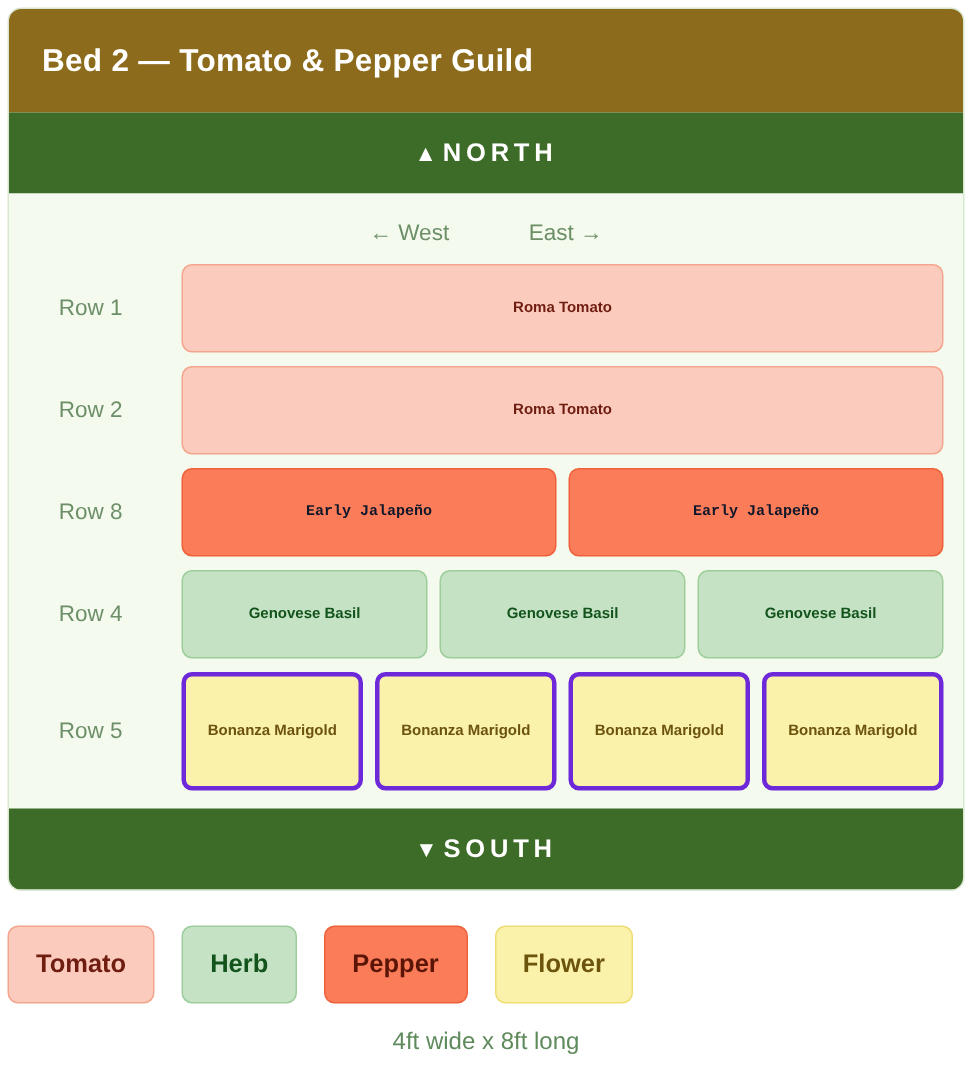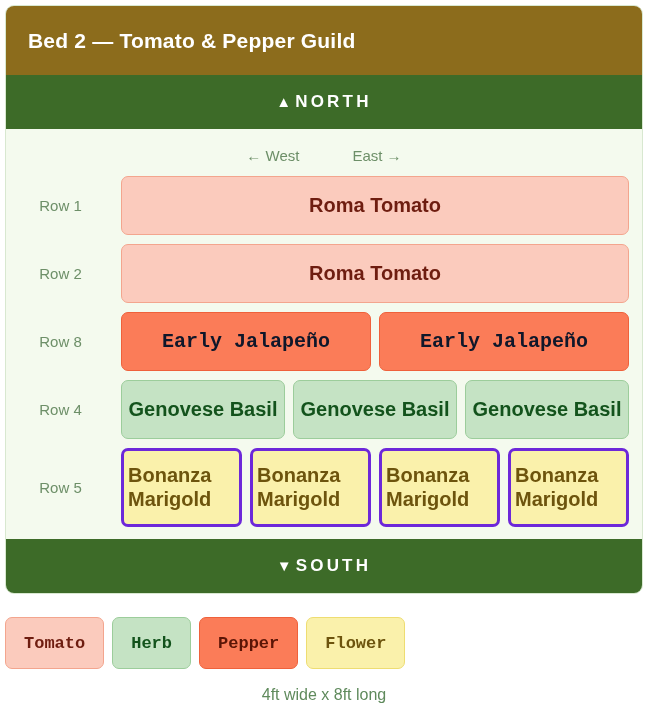--- a/index.html
+++ b/index.html
@@ -108,40 +108,39 @@
     gap: 8px;
   }
 
   .cell {
     flex: 1 1 0;
     display: flex;
     align-items: center;
     justify-content: center;
     text-align: left;
     border-radius: 7px;
-    font-size: 20px;
+    font-size: 10px;
     font-weight: bold;
     line-height: 1.18;
     box-sizing: border-box;
     padding: 2px 4px;
   }
 
   .cell.tomato { background: #fbcbbd; border: 1px solid #f3a58e; color: #6e1d10; }
   .cell.pepper { background: #fb7c58; border: 1px solid #ef613b; color: #0f172a; font-family: Liberation Mono, monospace; }
   .cell.herb   { background: #c5e3c4; border: 1px solid #9ccd9b; color: #13531c; }
   .cell.flower { background: #faf1ab; border: 3px solid #6d28d9; color: #6d540d; }
 
   
   .legend {
     position: absolute;
     left: 5px;
     top: 617px;
     display: flex;
-    gap: 8px;
-    font-family: Liberation Mono, monospace;
+    gap: 18px;
   }
   .legend-chip {
     border-radius: 7px;
     font-size: 17px;
     font-weight: bold;
     padding: 13px 18px;
     box-sizing: border-box;
     height: 52px;
     display: flex;
     align-items: center;

